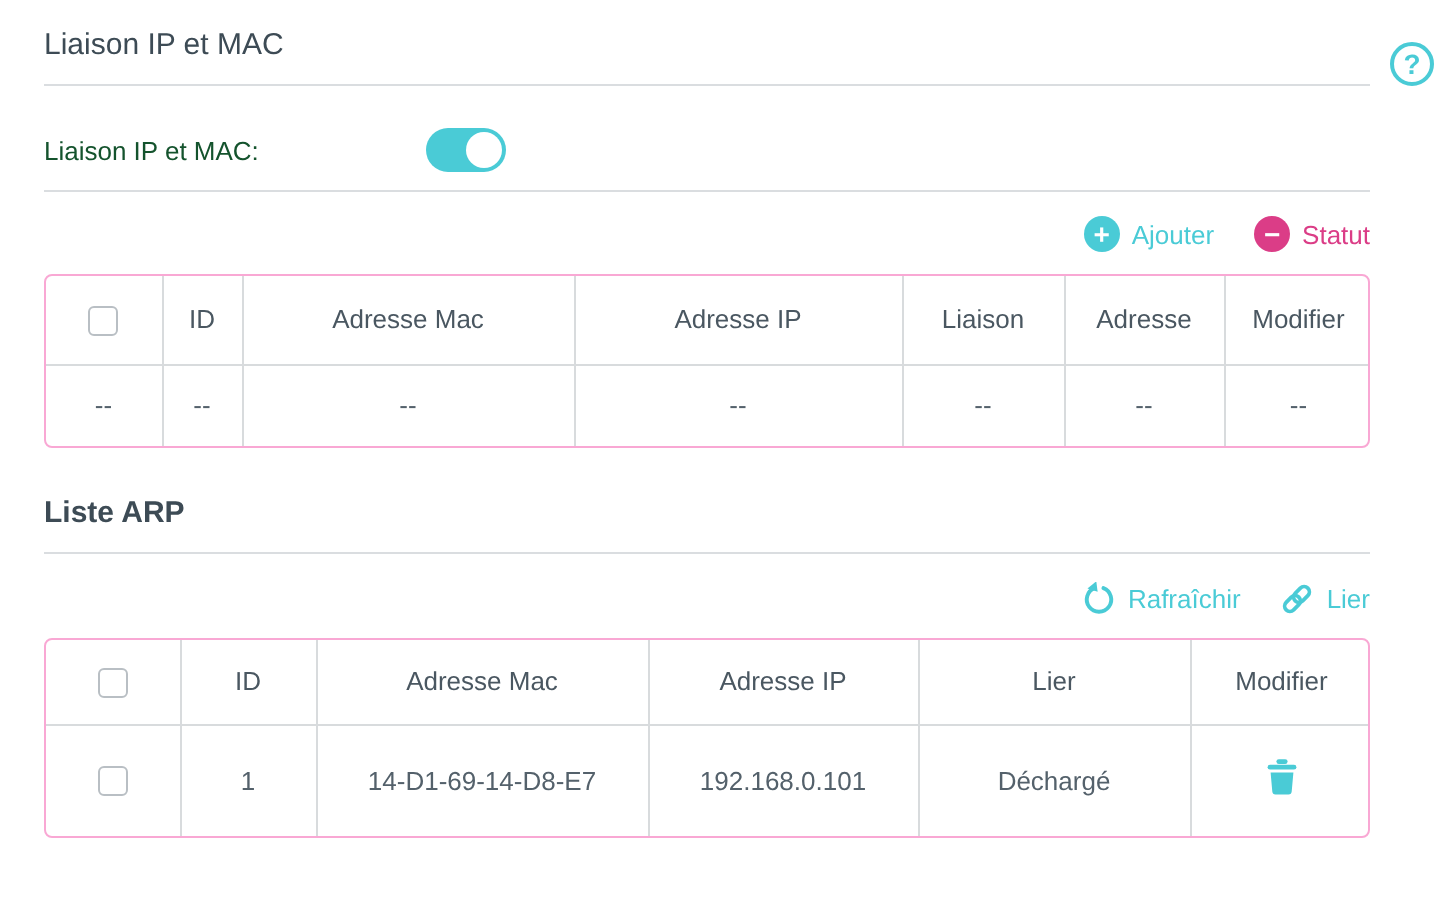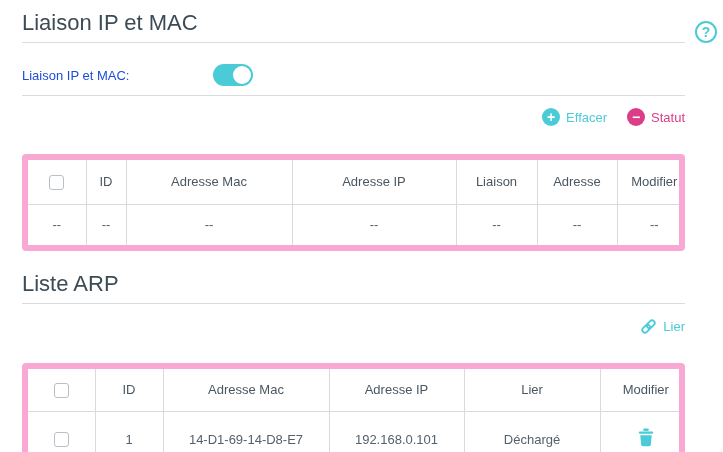--- a/index.html
+++ b/index.html
@@ -6,29 +6,29 @@
   html,body { width:723px; height:452px; overflow:hidden; background:#fff;
     font-family:"Liberation Sans", sans-serif; color:#54616B; }
   .page { position:relative; width:723px; height:452px; padding:0 38px 0 22px; }
 
   
   .help-btn { position:absolute; top:8px; right:6px; width:22px; height:22px;
     border:2px solid #4ACBD6; border-radius:50%; color:#4ACBD6;
     display:flex; align-items:center; justify-content:center;
     font-size:14px; font-weight:bold; cursor:pointer; background:#fff; }
 
-  .section-title { font-size:22px; font-weight:400; color:#3D4B55; line-height:20px; }
+  .section-title { font-size:15px; font-weight:400; color:#3D4B55; line-height:20px; }
   .t1 { margin-top:13px; }
   .t2 { margin-top:36px; }
-  .t3 { margin-top:23px; }
+  .t3 { margin-top:23px;font-weight:bold; }
   hr.divider { border:none; border-top:1px solid #DADDE0; margin-top:9px; }
 
   
   .toggle-row { margin-top:21px; display:flex; align-items:center; height:22px; }
-  .toggle-row .lbl { width:191px; font-size:13px; color:#1d4ed8; }
+  .toggle-row .lbl { width:191px; font-size:13px; color:#14532d; }
   .switch { width:40px; height:22px; border-radius:11px; background:#4ACBD6;
     position:relative; cursor:pointer; flex:0 0 auto; }
   .switch .knob { position:absolute; top:2px; right:2px; width:18px; height:18px;
     border-radius:50%; background:#fff; }
 
   
   .actions { display:flex; justify-content:flex-end; align-items:center;
     gap:20px; height:20px; }
   .a1 { margin-top:11px; }
   .a2 { margin-top:12px; }
@@ -37,21 +37,21 @@
   .action.teal { color:#4ACBD6; }
   .action.pink { color:#DB3D87; }
   .circle-ic { width:18px; height:18px; border-radius:50%; color:#fff;
     display:flex; align-items:center; justify-content:center;
     font-size:14px; font-weight:bold; line-height:1; }
   .circle-ic.add { background:#4ACBD6; }
   .circle-ic.del { background:#DB3D87; }
   .svg-ic { display:block; }
 
   
-  .tbl-wrap { margin-top:27px; border:6px solid #f9a8d4; border-radius:4px; overflow:hidden; }
+  .tbl-wrap { margin-top:10px; border:1px solid #f9a8d4; border-radius:4px; overflow:hidden; }
   table { border-collapse:collapse; table-layout:fixed; width:663px; font-size:13px; }
   th { font-weight:400; color:#4A5761; }
   td { color:#54616B; }
   th, td { text-align:center; vertical-align:middle; border-left:1px solid #D8DBDD; }
   th:first-child, td:first-child { border-left:none; }
   thead tr { border-bottom:1px solid #D8DBDD; }
   .tbl1 th { height:44px; } .tbl1 td { height:41px; }
   .tbl2 th { height:42px; } .tbl2 td { height:56px; }
 
   input[type="checkbox"] { appearance:none; -webkit-appearance:none;
@@ -75,21 +75,21 @@
     <div class="switch">
       <div class="knob"></div>
     </div>
   </div>
 
   <hr class="divider">
 
   <div class="actions a1">
     <button class="action teal">
       <span class="circle-ic add">+</span>
-      <span>Effacer</span>
+      <span>Ajouter</span>
     </button>
     <button class="action pink">
       <span class="circle-ic del">−</span>
       <span>Statut</span>
     </button>
   </div>
 
   <div class="tbl-wrap">
     <table class="tbl1">
       <colgroup>
@@ -125,20 +125,27 @@
           <td>--</td>
         </tr>
       </tbody>
     </table>
   </div>
 
   <div class="section-title t3">Liste ARP</div>
   <hr class="divider">
 
   <div class="actions a2">
+    <button class="action teal">
+      <svg class="svg-ic" width="17" height="17" viewBox="0 0 20 20">
+        <path d="M 12.6 3.6 A 7.2 7.2 0 1 1 7.4 3.6" fill="none" stroke="#4ACBD6" stroke-width="2.3" stroke-linecap="round"></path>
+        <polygon points="8.4,-0.4 9.2,5.8 3.2,3.8" fill="#4ACBD6"></polygon>
+      </svg>
+      <span>Rafraîchir</span>
+    </button>
     <button class="action teal">
       <svg class="svg-ic" width="17" height="17" viewBox="0 0 20 20">
         <g transform="rotate(-45 10 10)" fill="none" stroke="#4ACBD6" stroke-width="2.2">
           <rect x="1" y="6.9" width="10.5" height="6.2" rx="3.1"></rect>
           <rect x="8.5" y="6.9" width="10.5" height="6.2" rx="3.1"></rect>
         </g>
       </svg>
       <span>Lier</span>
     </button>
   </div>

